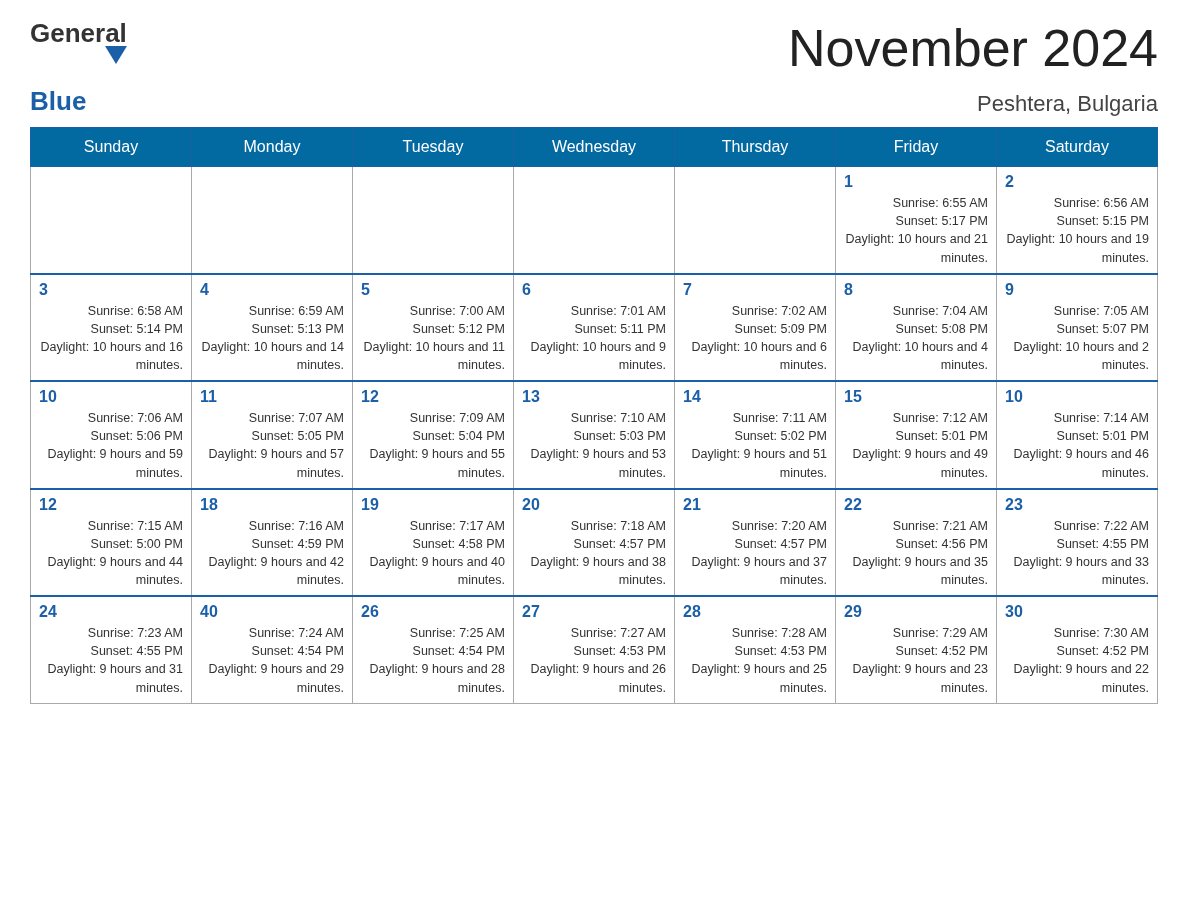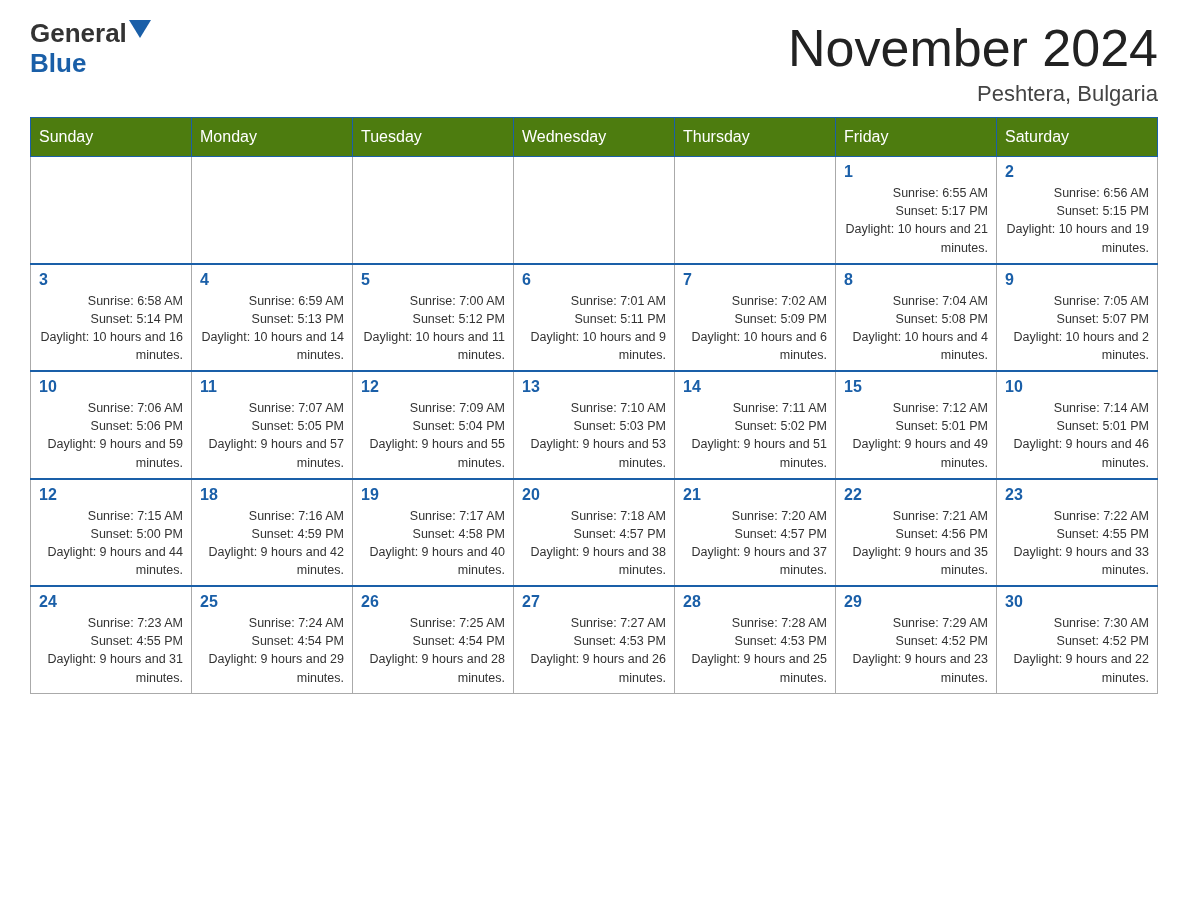--- a/index.html
+++ b/index.html
@@ -37,34 +37,34 @@
     }
     .month-title {
       font-size: 52px;
       font-weight: normal;
       color: #222;
       line-height: 1.1;
     }
     .location {
       font-size: 22px;
       color: #444;
-      margin-top: 4px;
+      margin-top: 14px;
     }
     .calendar {
       width: 100%;
       border-collapse: collapse;
       margin-top: 10px;
     }
     .calendar th {
-      background-color: #4d7c0f;
+      background-color: #0369a1;
       color: #fff;
       font-size: 16px;
       font-weight: normal;
       padding: 10px 8px;
-      text-align: left;
+      text-align: center;
       border: 1px solid #1a5fa8;
     }
     .calendar td {
       border: 1px solid #aaa;
       vertical-align: top;
       padding: 6px 8px;
       width: 14.28%;
       min-height: 100px;
       font-size: 13px;
       color: #333;
@@ -87,29 +87,29 @@
     }
     .row-divider td {
       border-top: 2px solid #1a5fa8;
     }
   </style>
 </head>
 <body>
 
 <div class="header">
   <div class="logo">
-    <div style="display:flex; align-items:flex-start;">
+    <div style="display:flex; align-items:flex-end;flex-direction:column;">
       <span class="logo-text">General</span>
       <span style="display:inline-block; margin-left:2px; position:relative; top:0;">
         <svg width="22" height="18" viewBox="0 0 22 18">
           <polygon points="0,0 22,0 11,18" fill="#1a5fa8"></polygon>
         </svg>
       </span>
     </div>
-    <div style="margin-top:2px;">
+    <div style="margin-top:18px;">
       <span class="logo-blue">Blue</span>
     </div>
   </div>
   <div class="title-section">
     <div class="month-title">November 2024</div>
     <div class="location">Peshtera, Bulgaria</div>
   </div>
 </div>
 
 <table class="calendar">
@@ -229,21 +229,21 @@
           <span class="day-number">23</span>
           <div class="day-info">Sunrise: 7:22 AM<br>Sunset: 4:55 PM<br>Daylight: 9 hours and 33 minutes.</div>
         </td>
       </tr>
       <tr class="row-divider">
         <td>
           <span class="day-number">24</span>
           <div class="day-info">Sunrise: 7:23 AM<br>Sunset: 4:55 PM<br>Daylight: 9 hours and 31 minutes.</div>
         </td>
         <td>
-          <span class="day-number">25</span>
+          <span class="day-number">40</span>
           <div class="day-info">Sunrise: 7:24 AM<br>Sunset: 4:54 PM<br>Daylight: 9 hours and 29 minutes.</div>
         </td>
         <td>
           <span class="day-number">26</span>
           <div class="day-info">Sunrise: 7:25 AM<br>Sunset: 4:54 PM<br>Daylight: 9 hours and 28 minutes.</div>
         </td>
         <td>
           <span class="day-number">27</span>
           <div class="day-info">Sunrise: 7:27 AM<br>Sunset: 4:53 PM<br>Daylight: 9 hours and 26 minutes.</div>
         </td>

